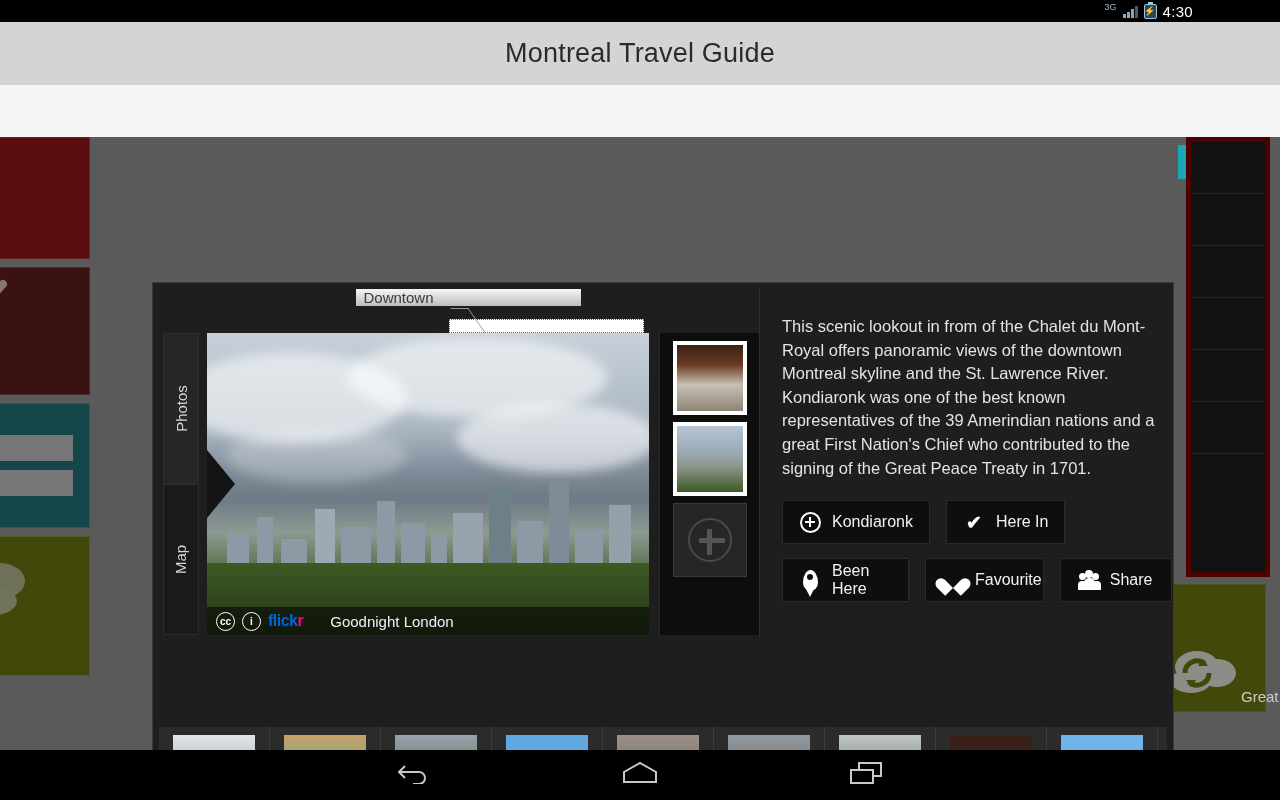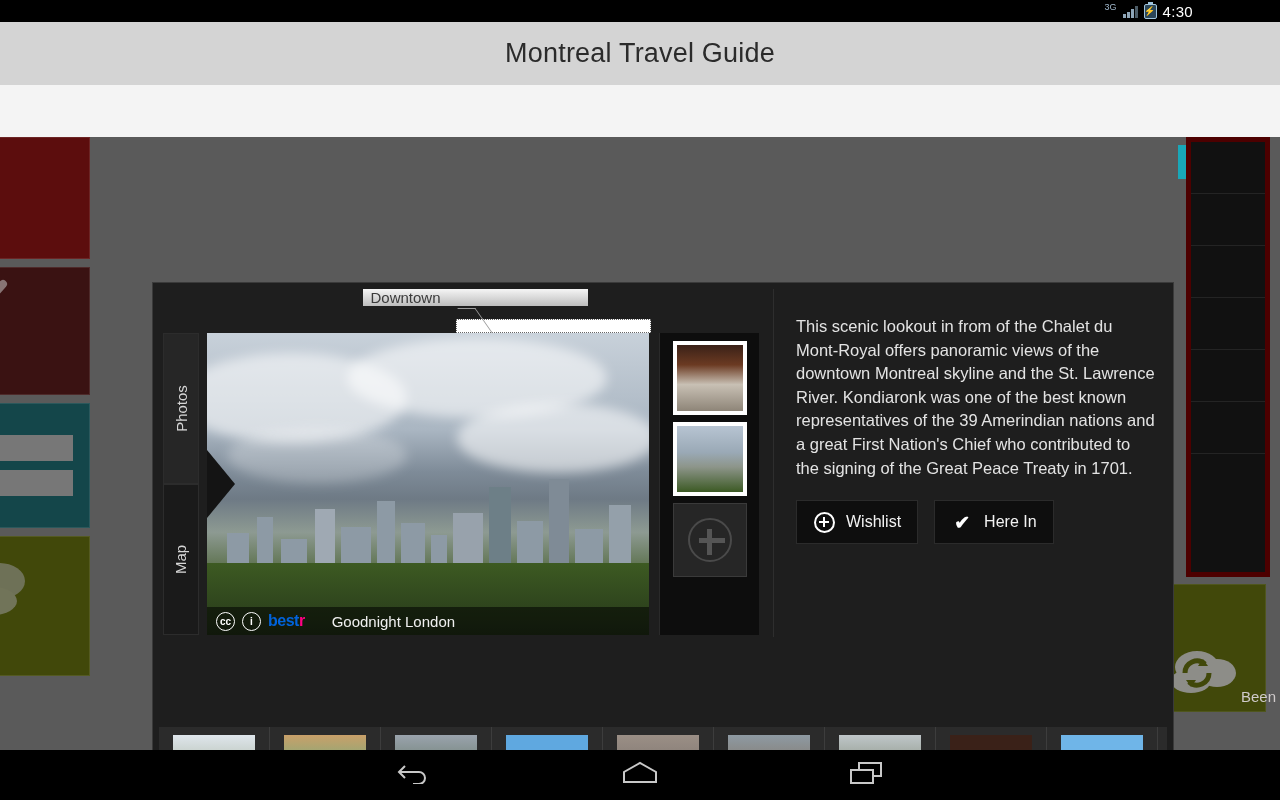--- a/index.html
+++ b/index.html
@@ -241,21 +241,21 @@
           <ellipse cx="50" cy="34" rx="19" ry="14" fill="#8d8d88"></ellipse>
           <ellipse cx="24" cy="42" rx="20" ry="12" fill="#8d8d88"></ellipse>
           <g fill="none" stroke="#41480a" stroke-width="5">
             <path d="M18 34a12 12 0 0 1 20-9"></path>
             <path d="M42 34a12 12 0 0 1-20 9"></path>
           </g>
           <path d="M36 20l5 7h-10z" fill="#41480a"></path>
           <path d="M24 48l-5-7h10z" fill="#41480a"></path>
         </svg>
     </span>
-    <span class="slabel">Been</span>
+    <span class="slabel">Great</span>
   </div>
 
   <div class="dialog">
 
 
     <div class="dlg-body">
 
       <div class="leftcol">
 
         <div class="toprow">
@@ -295,21 +295,21 @@
               <div class="bld" style="left:310px;width:26px;height:54px"></div>
               <div class="bld" style="left:342px;width:20px;height:96px;background:#7f8b96"></div>
               <div class="bld" style="left:368px;width:28px;height:46px"></div>
               <div class="bld" style="left:402px;width:22px;height:70px;background:#94a0aa"></div>
             </div>
             <div class="trees"></div>
             <div class="navchev"></div>
             <div class="attrib">
               <span class="cc-badge">cc</span>
               <span class="cc-badge">i</span>
-              <span class="flickr"><span class="b">best</span><span class="p">r</span></span>
+              <span class="flickr"><span class="b">flick</span><span class="p">r</span></span>
               <span class="author">Goodnight London</span>
             </div>
           </div>
 
           <div class="sidestrip">
             <div class="sthumb st1">
                 <i></i>
               </div>
             <div class="sthumb st2">
                 <i></i>
@@ -324,27 +324,54 @@
       <div class="rightcol">
 
         <p class="desc">This scenic lookout in from of the Chalet du Mont-Royal offers panoramic views of the downtown Montreal skyline and the St. Lawrence River. Kondiaronk was one of the best known representatives of the 39 Amerindian nations and a great First Nation's Chief who contributed to the signing of the Great Peace Treaty in 1701.</p>
 
         <div class="actions">
           <div class="arow">
             <div class="abtn">
               <span class="gi">
                   <i class="ic-plus"></i>
                 </span>
-              <span>Wishlist</span>
+              <span>Kondiaronk</span>
             </div>
             <div class="abtn">
               <span class="gi">
                   <b class="ic-check">✔</b>
                 </span>
               <span>Here In</span>
+            </div>
+          </div>
+          <div class="arow">
+            <div class="abtn">
+              <span class="gi">
+                  <i class="ic-pin"></i>
+                </span>
+              <span>Been Here</span>
+            </div>
+            <div class="abtn">
+              <span class="gi">
+                  <i class="ic-heart"></i>
+                </span>
+              <span>Favourite</span>
+            </div>
+            <div class="abtn">
+              <span class="gi">
+                  <i class="ic-people">
+                    <b class="h1"></b>
+                    <b class="h2"></b>
+                    <b class="h3"></b>
+                    <i class="b1"></i>
+                    <i class="b2"></i>
+                    <i class="b3"></i>
+                  </i>
+                </span>
+              <span>Share</span>
             </div>
           </div>
         </div>
       </div>
     </div>
 
     <div class="rail">
       <div class="rthumb">
         <span class="img" style="background:linear-gradient(#dfe6ec,#8b9a7a)"></span>
 

